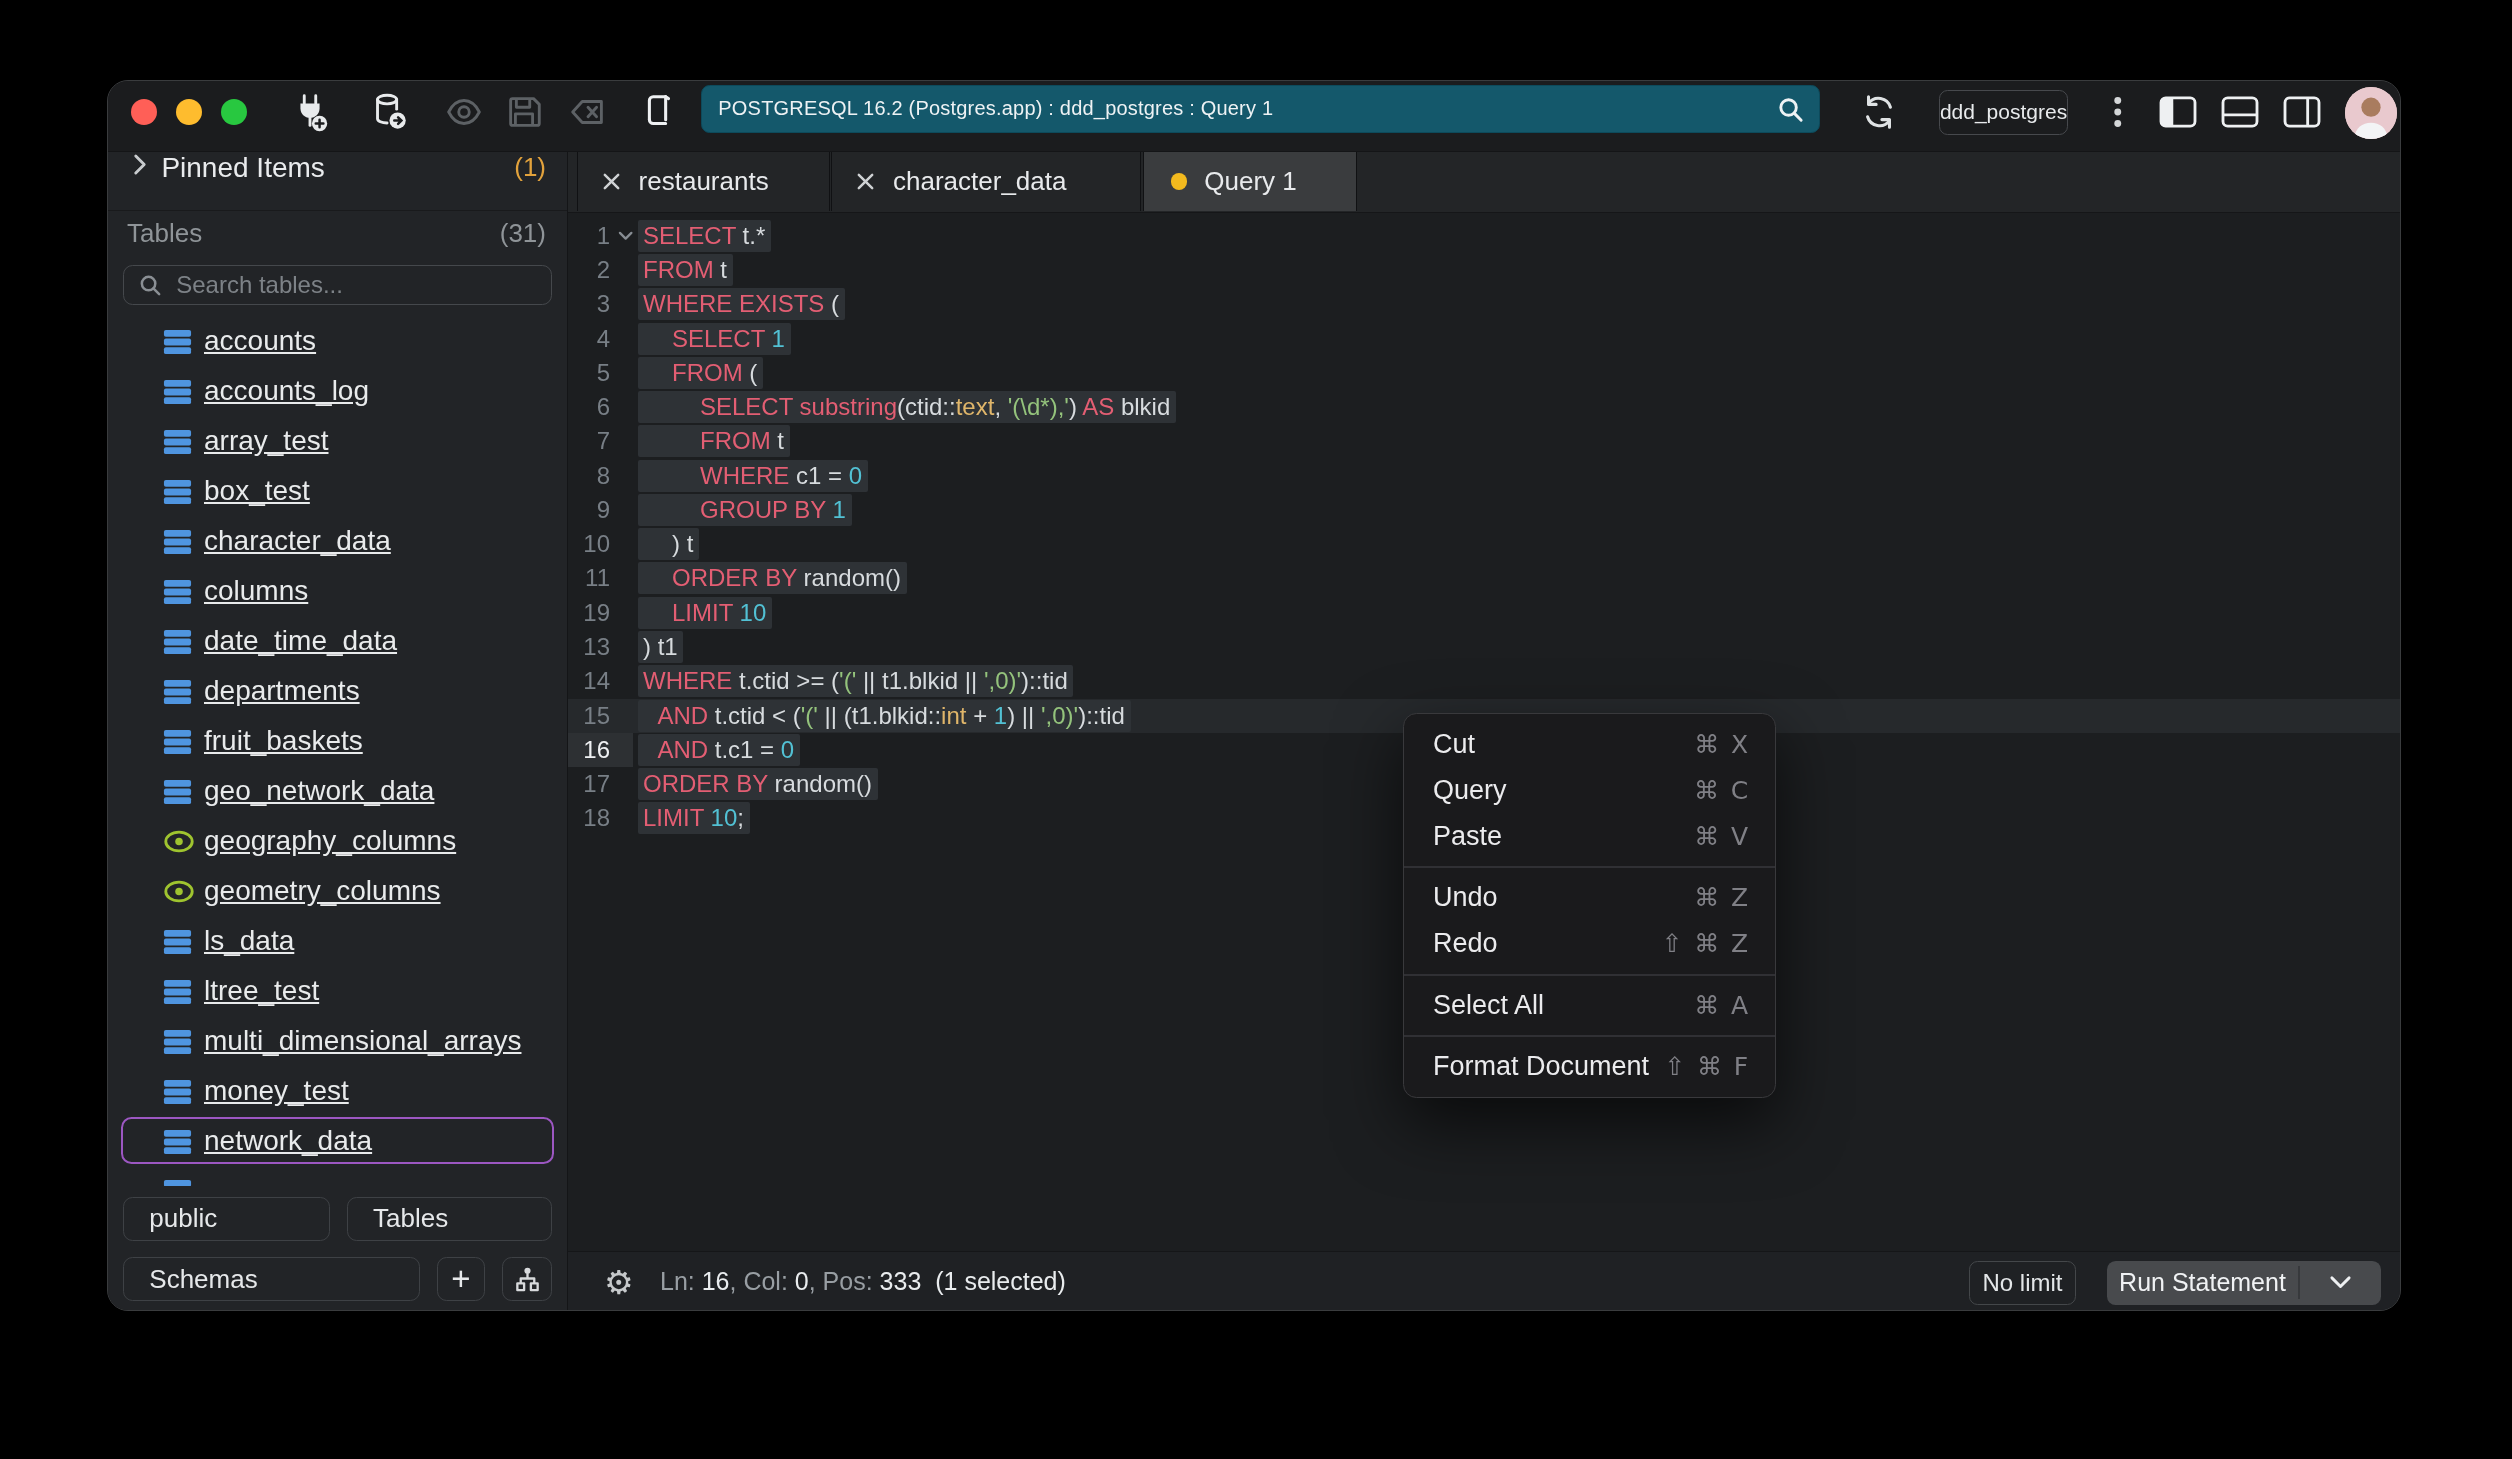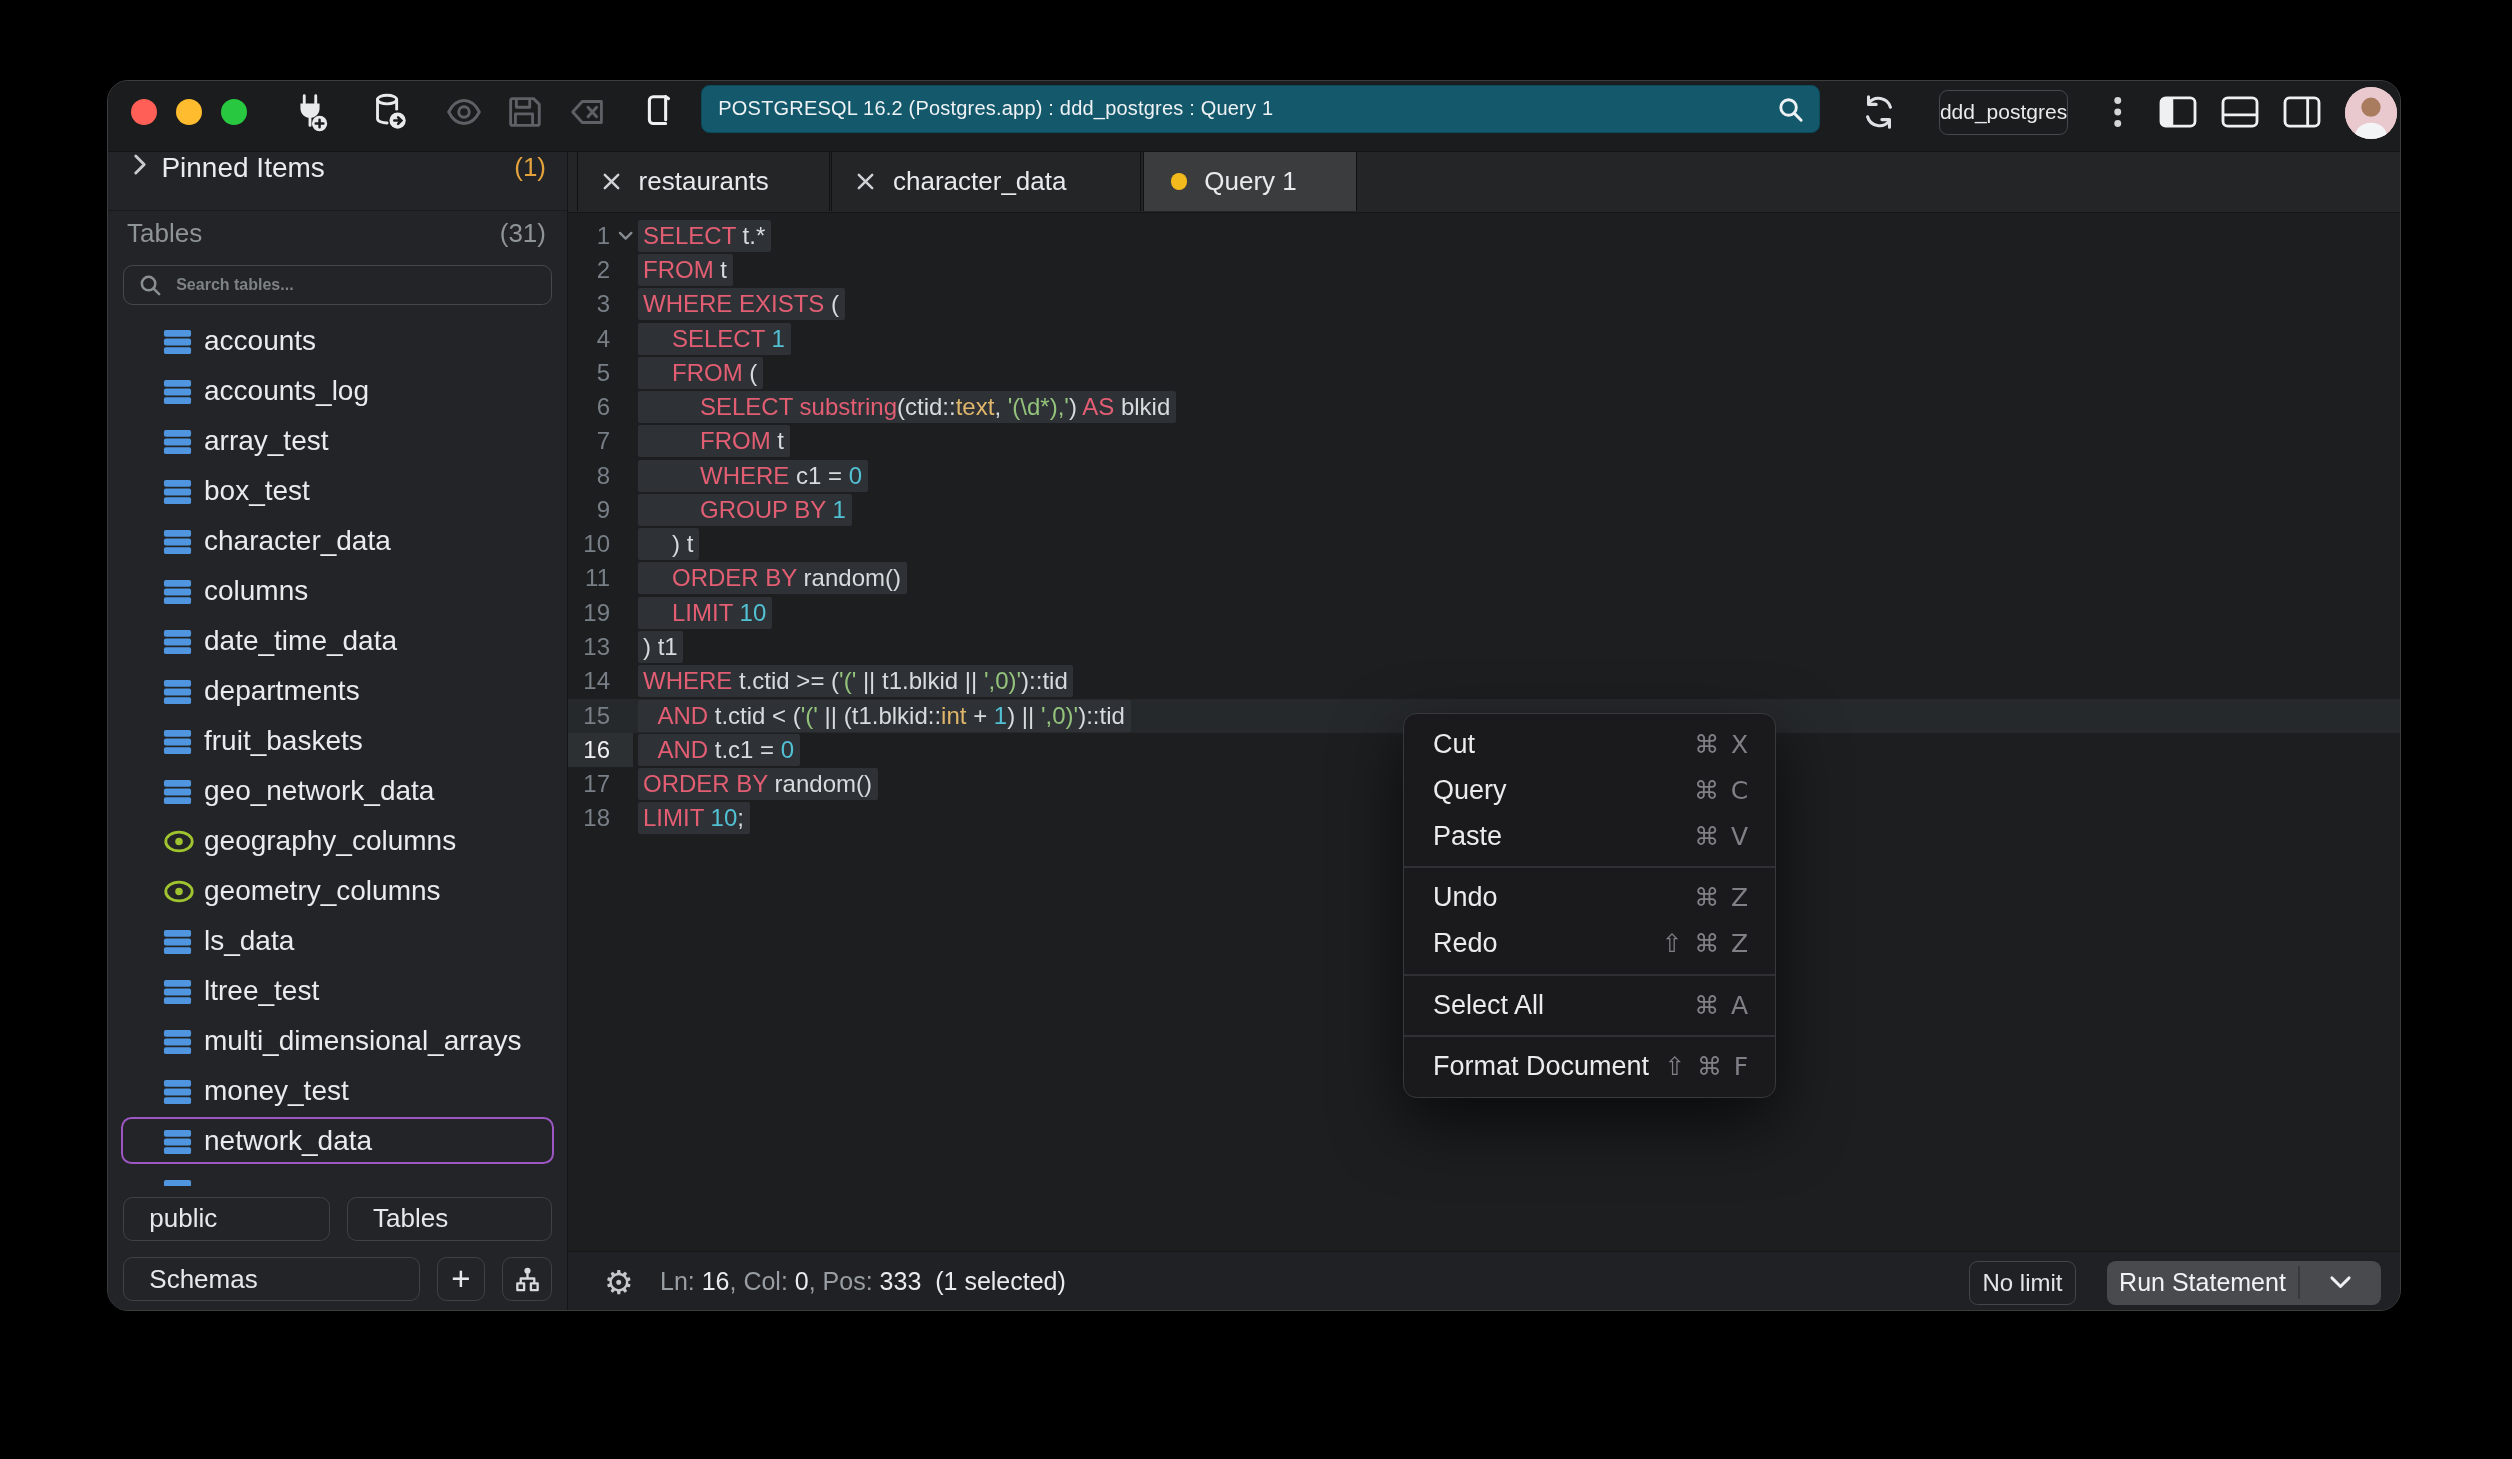--- a/index.html
+++ b/index.html
@@ -22,25 +22,25 @@
   .body{position:absolute;left:0;top:71px;width:2294px;height:1160px;display:flex;}
   .sidebar{position:relative;width:460px;height:100%;background:#222427;border-right:1.9px solid #141517;flex:none;}
   .pinned{position:absolute;left:0;top:0;width:100%;height:59px;border-bottom:1.9px solid #191a1c;display:flex;}
   .pinned-label{color:#e9ebed;font-size:28px;margin-left:13.4px;}
   .pinned-count{position:absolute;right:21px;color:#e2a23c;font-size:26px;}
   .tblhdr{position:absolute;left:0;top:61px;width:100%;height:40px;display:flex;align-items:center;color:#8f9498;}
   .tblhdr .lab{font-size:26px;margin-left:19px;}
   .tblhdr .cnt{position:absolute;right:21px;font-size:26px;}
   .searchbox{position:absolute;left:15.3px;top:113px;width:429px;height:40px;border:1.9px solid #45484c;border-radius:9.6px;
         display:flex;align-items:center;background:transparent;}
-  .searchbox input{background:transparent;border:none;outline:none;color:#aeb3b8;font-size:16px;width:354px;font-weight:bold;}
+  .searchbox input{background:transparent;border:none;outline:none;color:#aeb3b8;font-size:24px;width:354px;}
   .searchbox input::placeholder{color:#7d8287;}
   .tlist{position:absolute;left:0;top:164px;width:100%;height:870px;overflow:hidden;}
   .trow{position:relative;height:50px;display:flex;align-items:center;}
-  .trow .nm{color:#e9ebec;font-size:28px;margin-left:96px;white-space:nowrap;}
+  .trow .nm{color:#e9ebec;font-size:28px;margin-left:96px;white-space:nowrap;text-decoration:underline;}
   .trow .ticon{position:absolute;left:54px;}
   .selring{position:absolute;left:13.4px;top:1px;width:433px;height:47px;border:2.9px solid #9c57c2;border-radius:10.5px;}
   .sfooter{position:absolute;left:0;bottom:0;width:100%;height:126px;background:#222427;}
   .fbtn{position:absolute;border:1.9px solid #3e4145;border-radius:9.6px;height:44px;color:#e6e8ea;font-size:26px;
         display:flex;align-items:center;background:transparent;}
   .fbtn span{margin-left:19px;}
   .fbtn.center span{margin:0 auto;}
   
   .main{position:relative;flex:1;height:100%;}
   .tabbar{position:absolute;left:0;top:0;width:100%;height:61px;background:#232527;border-bottom:1.9px solid #151618;}

